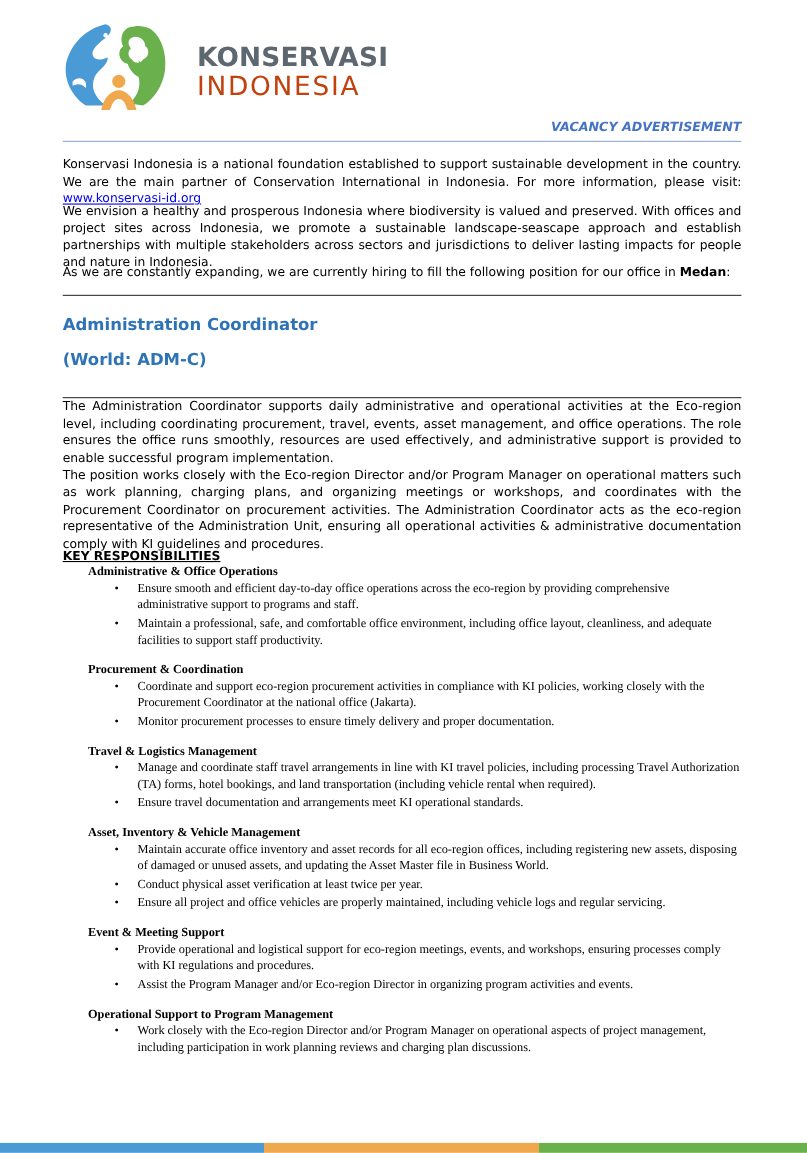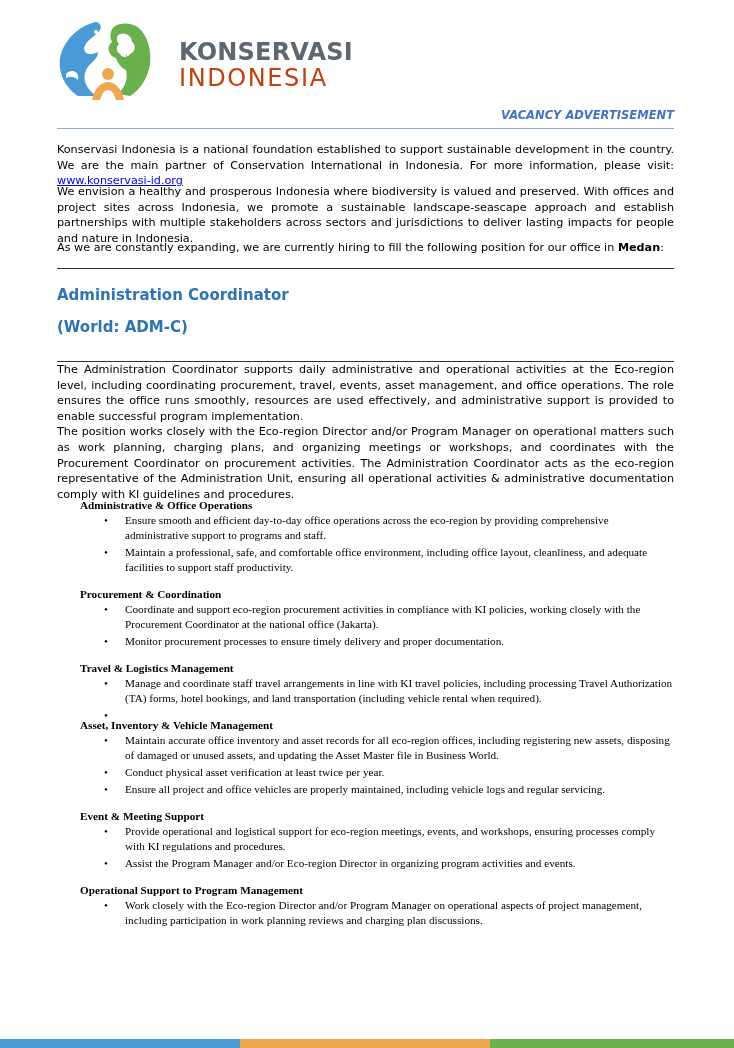--- a/index.html
+++ b/index.html
@@ -75,20 +75,21 @@
 <div class="title t1">Administration Coordinator</div>
 <div class="title t2">(World: ADM-C)</div>
 <div class="rule-dark r2"></div>
 
 <div class="desc">
   <div>The Administration Coordinator supports daily administrative and operational activities at the Eco-region level, including coordinating procurement, travel, events, asset management, and office operations. The role ensures the office runs smoothly, resources are used effectively, and administrative support is provided to enable successful program implementation.</div>
   <div>The position works closely with the Eco-region Director and/or Program Manager on operational matters such as work planning, charging plans, and organizing meetings or workshops, and coordinates with the Procurement Coordinator on procurement activities. The Administration Coordinator acts as the eco-region representative of the Administration Unit, ensuring all operational activities &amp; administrative documentation comply with KI guidelines and procedures.</div>
 </div>
 
 <div class="resp">
+  <div class="resp-h">KEY RESPONSIBILITIES</div>
 
   <div class="sec">
     <div class="sub">Administrative &amp; Office Operations</div>
     <ul class="bl">
       <li><span class="bul">•</span><span>Ensure smooth and efficient day-to-day office operations across the eco-region by providing comprehensive administrative support to programs and staff.</span></li>
       <li><span class="bul">•</span><span>Maintain a professional, safe, and comfortable office environment, including office layout, cleanliness, and adequate facilities to support staff productivity.</span></li>
     </ul>
   </div>
 
   <div class="sec">
@@ -96,21 +97,21 @@
     <ul class="bl">
       <li><span class="bul">•</span><span>Coordinate and support eco-region procurement activities in compliance with KI policies, working closely with the Procurement Coordinator at the national office (Jakarta).</span></li>
       <li><span class="bul">•</span><span>Monitor procurement processes to ensure timely delivery and proper documentation.</span></li>
     </ul>
   </div>
 
   <div class="sec">
     <div class="sub">Travel &amp; Logistics Management</div>
     <ul class="bl">
       <li><span class="bul">•</span><span>Manage and coordinate staff travel arrangements in line with KI travel policies, including processing Travel Authorization (TA) forms, hotel bookings, and land transportation (including vehicle rental when required).</span></li>
-      <li><span class="bul">•</span></li>
+      <li><span class="bul">•</span><span>Ensure travel documentation and arrangements meet KI operational standards.</span></li>
     </ul>
   </div>
 
   <div class="sec">
     <div class="sub">Asset, Inventory &amp; Vehicle Management</div>
     <ul class="bl">
       <li><span class="bul">•</span><span>Maintain accurate office inventory and asset records for all eco-region offices, including registering new assets, disposing of damaged or unused assets, and updating the Asset Master file in Business World.</span></li>
       <li><span class="bul">•</span><span>Conduct physical asset verification at least twice per year.</span></li>
       <li><span class="bul">•</span><span>Ensure all project and office vehicles are properly maintained, including vehicle logs and regular servicing.</span></li>
     </ul>

